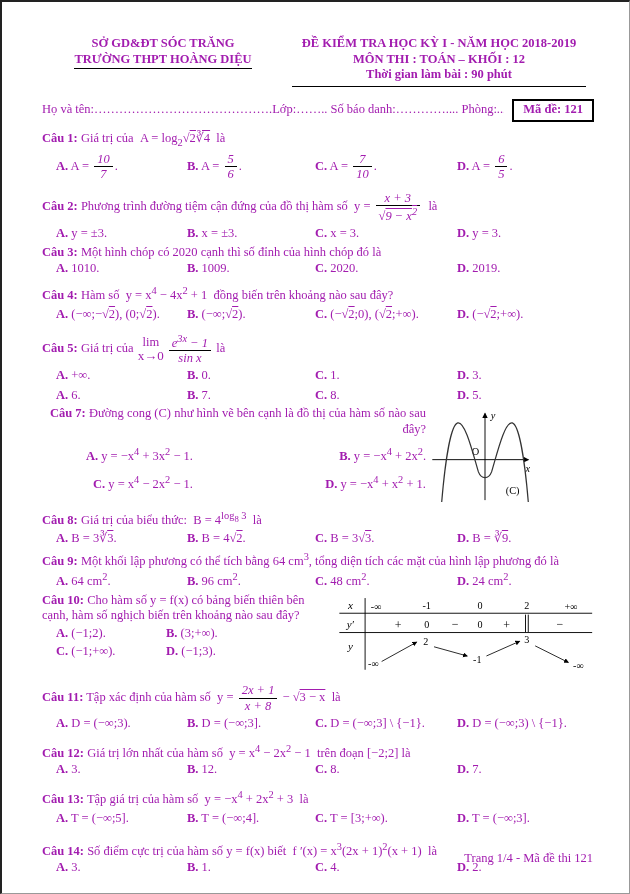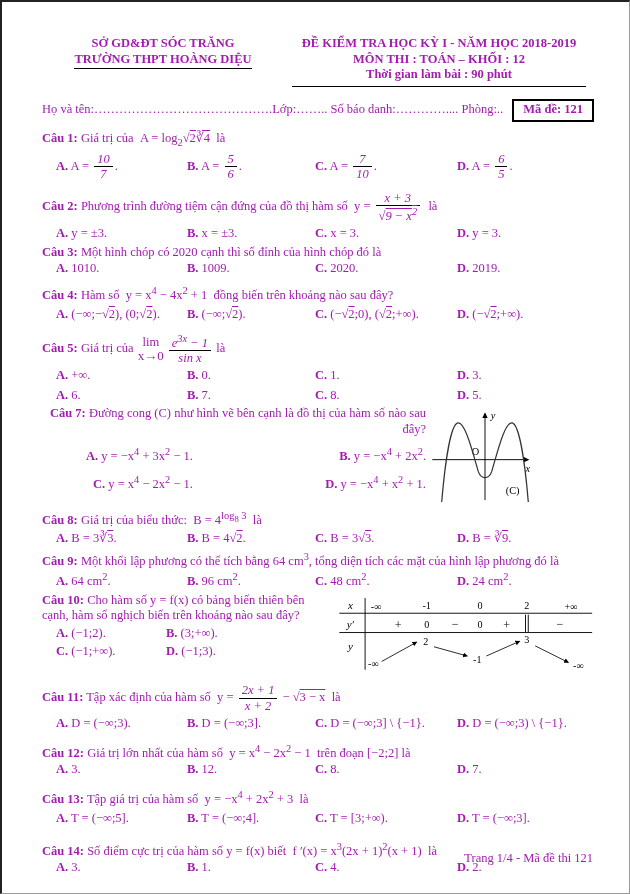--- a/index.html
+++ b/index.html
@@ -246,21 +246,21 @@
         <text x="212" y="52" font-size="11" text-anchor="middle">3</text>
         <line x1="221" y1="55" x2="257" y2="73" stroke="#000" stroke-width="0.9" marker-end="url(#ah)"></line>
         <text x="268" y="80" font-size="11" text-anchor="middle">-∞</text>
       </svg>
     </div>
   </div>
 
   <div class="q" style="margin-top:8px">
     <div><b class="ql">Câu 11:</b> <span>Tập xác định của hàm số &nbsp;y = <span class="fr">
             <span>2x + 1</span>
-            <span>x + 2</span>
+            <span>x + 8</span>
           </span> − √<span class="ov">3 − x</span>&nbsp; là</span></div>
     <div class="opts opts4" style="margin-top:3px">
       <span class="opt"><b>A.</b> D = (−∞;3).</span>
       <span class="opt"><b>B.</b> D = (−∞;3].</span>
       <span class="opt"><b>C.</b> D = (−∞;3] \ {−1}.</span>
       <span class="opt"><b>D.</b> D = (−∞;3) \ {−1}.</span>
     </div>
   </div>
 
   <div class="q" style="margin-top:10px">

